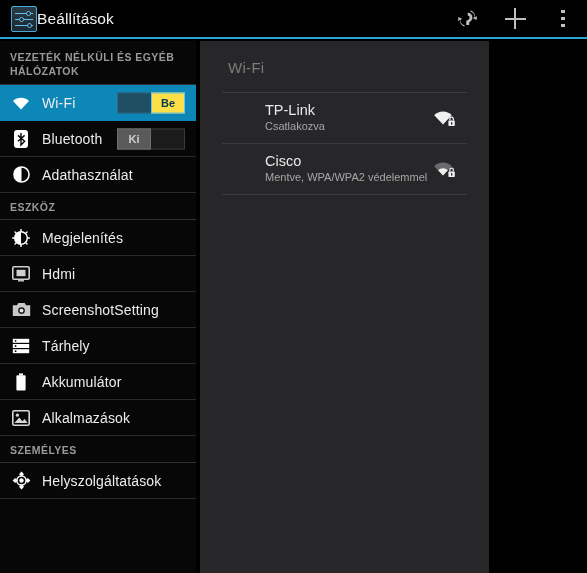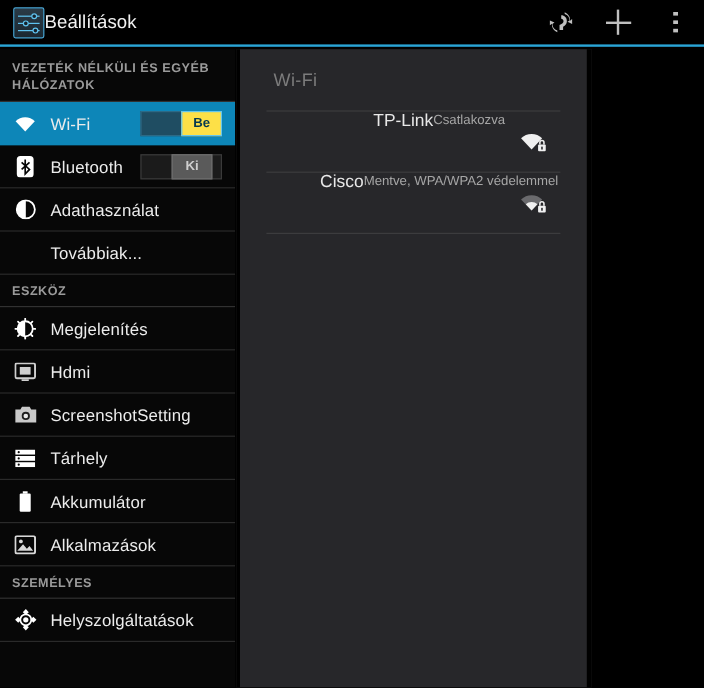--- a/index.html
+++ b/index.html
@@ -113,39 +113,38 @@
     display: flex; align-items: center; justify-content: center;
     font-size: 11px; font-weight: bold;
   }
   .switch.on .thumb {
     right: 0; background: #fde047; color: #05394f;
     border: 1px solid #63c6ef;
   }
   .switch.off .thumb {
     left: 0; background: #5a5a5a; color: #cfcfcf;
     border: 1px solid #6d6d6d;
-    margin-left: 26px;
   }
 
   
   .content {
     flex: 1; height: 532px; background: #27272a;
     border-left: 3px solid #000; border-right: 4px solid #000;
     position: relative; overflow: hidden;
   }
   .content-title {
     color: #7c7c7c; font-size: 15px; padding: 18px 0 16px 28px;
     letter-spacing: .3px;
   }
   .net-list { border-top: 1px solid #3c3c3e; margin: 0 22px 0 22px; }
   .net-row {
     height: 51px; position: relative;
     border-bottom: 1px solid #3c3c3e;
     padding-left: 43px; display: flex;
-    flex-direction: row; justify-content: center;
+    flex-direction: column; justify-content: center;
   }
   .net-name { color: #e8e8e8; font-size: 14.5px; line-height: 17px; }
   .net-sub { color: #a6a6a6; font-size: 11px; line-height: 15px; }
   .net-sig {
     position: absolute; right: 10px; top: 50%;
     transform: translateY(-50%); width: 26px; height: 22px;
   }
 </style>
 </head>
 <body>
@@ -224,24 +223,20 @@
       <div class="nav-row">
         <span class="nav-ico">
           <svg width="17" height="17" viewBox="0 0 18 18">
             <circle cx="9" cy="9" r="8" fill="none" stroke="#ffffff" stroke-width="1.6"></circle>
             <path d="M9 9 L9 1 A8 8 0 0 0 9 17 Z" fill="#ffffff"></path>
           </svg>
         </span>
         <span class="nav-label">Adathasználat</span>
       </div>
 
-      <div class="nav-row">
-        <span class="nav-ico empty"></span>
-        <span class="nav-label">Továbbiak...</span>
-      </div>
 
       <div class="section-head tight">ESZKÖZ</div>
 
 
       <div class="nav-row">
         <span class="nav-ico">
           <svg width="18" height="18" viewBox="0 0 18 18">
             <circle cx="9" cy="9" r="6.3" fill="none" stroke="#ffffff" stroke-width="1.5"></circle>
             <path d="M9 2.7 A6.3 6.3 0 0 0 9 15.3 Z" fill="#ffffff"></path>
             <g stroke="#ffffff" stroke-width="1.5" stroke-linecap="round">

